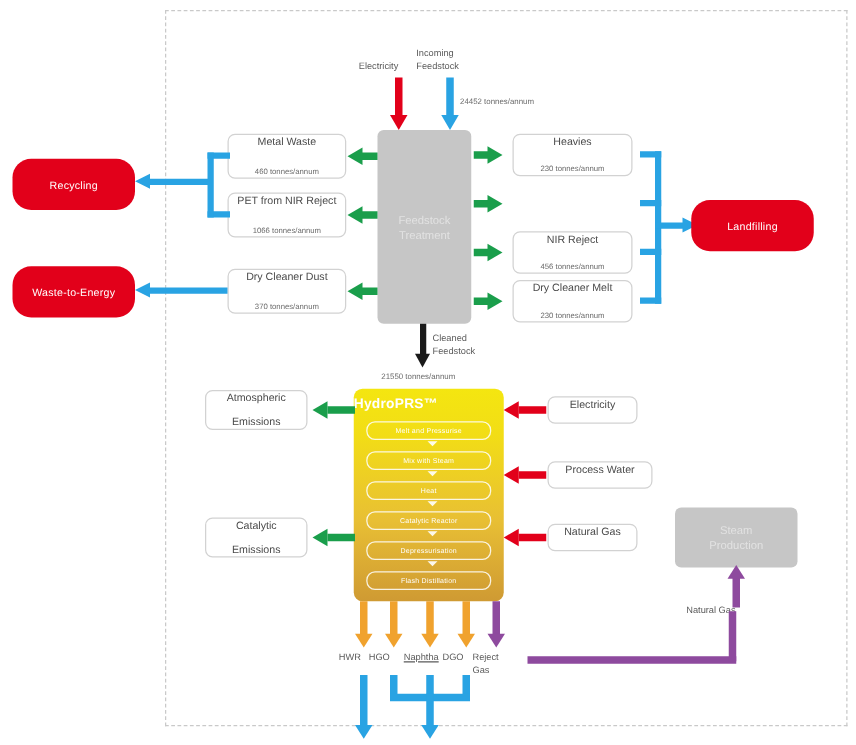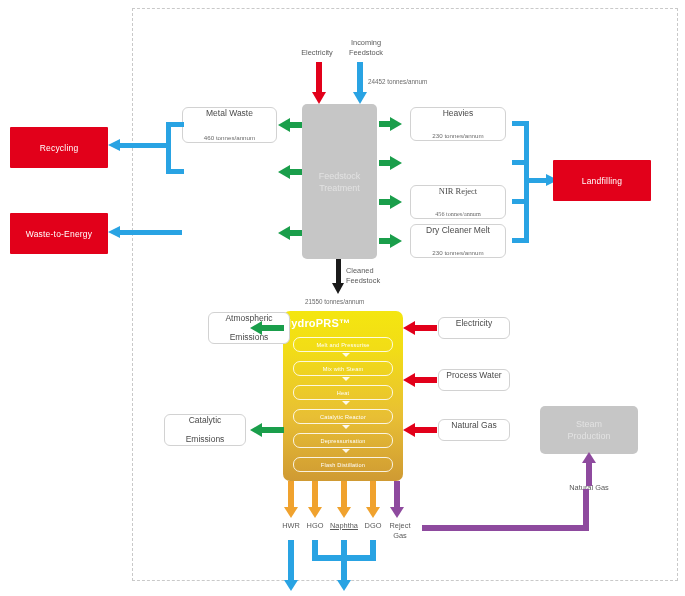--- a/index.html
+++ b/index.html
@@ -10,29 +10,29 @@
   .boundary{position:absolute;left:132px;top:8px;width:546px;height:573px;
             border:1px dashed #c9c9c9;box-sizing:border-box;}
 
   
   .wbox{position:absolute;box-sizing:border-box;background:#fff;border:1px solid #d2d2d2;
         border-radius:6px;display:flex;flex-direction:column;align-items:center;
         justify-content:space-between;text-align:center;}
   .wbox .t{font-size:8.5px;color:#4a4a4a;line-height:11px;}
   .wbox .s{font-size:6.2px;color:#6b6b6b;line-height:8px;margin-top:1px;}
 
-  .redbox{position:absolute;box-sizing:border-box;background:#e2001a;border-radius:1px;
+  .redbox{position:absolute;box-sizing:border-box;background:#e2001a;border-radius:15px;
           display:flex;align-items:center;justify-content:center;text-align:center;
           color:#ffffff;font-size:8.5px;letter-spacing:.2px;}
 
   .graybox{position:absolute;box-sizing:border-box;background:#c6c6c6;border-radius:5px;
            display:flex;align-items:center;justify-content:center;text-align:center;
            color:#e2e2e2;font-size:9px;line-height:12px;}
 
-  .lbl{position:absolute;font-size:7.4px;color:#5a5a5a;line-height:9.5px;text-align:center;}
+  .lbl{position:absolute;font-size:7.4px;color:#5a5a5a;line-height:9.5px;text-align:left;}
   .lblnum{position:absolute;font-size:6.3px;color:#6b6b6b;line-height:8px;white-space:nowrap;}
 
   
   .bar{position:absolute;}
   .arrow{position:absolute;width:0;height:0;}
 
   
   .hydro{position:absolute;left:283px;top:311px;width:120px;height:170px;border-radius:7px;
          background:linear-gradient(180deg,#f4e610 0%,#f2dd16 22%,#e8bf34 62%,#cf9a33 100%);}
   .hydro .title{position:absolute;top:6px;left:0;width:100%;text-align:left;
@@ -77,35 +77,43 @@
   <div class="lbl" style="left:346px;top:266px;width:60px;text-align:left;">
     <span>Cleaned</span><br>
     <span>Feedstock</span>
   </div>
   <div class="lblnum" style="left:305px;top:298px;">21550 tonnes/annum</div>
 
   <div class="wbox" style="left:182px;top:107px;width:95px;height:36px;">
     <div class="t">Metal Waste</div>
     <div class="s">460 tonnes/annum</div>
   </div>
+  <div class="wbox" style="left:182px;top:154px;width:95px;height:36px;">
+    <div class="t">PET from NIR Reject</div>
+    <div class="s">1066 tonnes/annum</div>
+  </div>
+  <div class="wbox" style="left:182px;top:215px;width:95px;height:36px;">
+    <div class="t">Dry Cleaner Dust</div>
+    <div class="s">370 tonnes/annum</div>
+  </div>
 
   <div class="bar" style="left:289px;top:122px;width:13px;height:6px;background:#1a9e4b;"></div>
   <div class="arrow" style="left:278px;top:118px;border-top:7px solid transparent;border-bottom:7px solid transparent;border-right:12px solid #1a9e4b;"></div>
 
   <div class="bar" style="left:289px;top:169px;width:13px;height:6px;background:#1a9e4b;"></div>
   <div class="arrow" style="left:278px;top:165px;border-top:7px solid transparent;border-bottom:7px solid transparent;border-right:12px solid #1a9e4b;"></div>
 
   <div class="bar" style="left:289px;top:230px;width:13px;height:6px;background:#1a9e4b;"></div>
   <div class="arrow" style="left:278px;top:226px;border-top:7px solid transparent;border-bottom:7px solid transparent;border-right:12px solid #1a9e4b;"></div>
 
   <div class="wbox" style="left:410px;top:107px;width:96px;height:34px;">
     <div class="t">Heavies</div>
     <div class="s">230 tonnes/annum</div>
   </div>
-  <div class="wbox" style="left:410px;top:185px;width:96px;height:34px;font-family:Liberation Serif, serif;">
+  <div class="wbox" style="left:410px;top:185px;width:96px;height:34px;">
     <div class="t">NIR Reject</div>
     <div class="s">456 tonnes/annum</div>
   </div>
   <div class="wbox" style="left:410px;top:224px;width:96px;height:34px;">
     <div class="t">Dry Cleaner Melt</div>
     <div class="s">230 tonnes/annum</div>
   </div>
 
   <div class="bar" style="left:379px;top:121px;width:12px;height:6px;background:#1a9e4b;"></div>
   <div class="arrow" style="left:390px;top:117px;border-top:7px solid transparent;border-bottom:7px solid transparent;border-left:12px solid #1a9e4b;"></div>
@@ -173,41 +181,41 @@
     <div class="step" style="top:122px;">
       <span>Depressurisation</span>
       </div>
     <div class="stepcar" style="top:138px;"></div>
 
     <div class="step" style="top:146px;">
       <span>Flash Distillation</span>
       </div>
   </div>
 
-  <div class="wbox" style="left:164px;top:312px;width:82px;height:32px;margin-left:44px;">
+  <div class="wbox" style="left:164px;top:312px;width:82px;height:32px;">
     <div class="t">Atmospheric</div>
     <div class="t">Emissions</div>
   </div>
   <div class="bar" style="left:262px;top:325px;width:22px;height:6px;background:#1a9e4b;"></div>
   <div class="arrow" style="left:250px;top:321px;border-top:7px solid transparent;border-bottom:7px solid transparent;border-right:12px solid #1a9e4b;"></div>
 
   <div class="wbox" style="left:164px;top:414px;width:82px;height:32px;">
     <div class="t">Catalytic</div>
     <div class="t">Emissions</div>
   </div>
   <div class="bar" style="left:262px;top:427px;width:22px;height:6px;background:#1a9e4b;"></div>
   <div class="arrow" style="left:250px;top:423px;border-top:7px solid transparent;border-bottom:7px solid transparent;border-right:12px solid #1a9e4b;"></div>
 
   <div class="wbox" style="left:438px;top:317px;width:72px;height:22px;">
     <div class="t">Electricity</div>
   </div>
   <div class="bar" style="left:415px;top:325px;width:22px;height:6px;background:#e2001a;"></div>
   <div class="arrow" style="left:403px;top:321px;border-top:7px solid transparent;border-bottom:7px solid transparent;border-right:12px solid #e2001a;"></div>
 
-  <div class="wbox" style="left:438px;top:369px;width:72px;height:22px;">
+  <div class="wbox" style="left:438px;top:369px;width:84px;height:22px;">
     <div class="t">Process Water</div>
   </div>
   <div class="bar" style="left:415px;top:377px;width:22px;height:6px;background:#e2001a;"></div>
   <div class="arrow" style="left:403px;top:373px;border-top:7px solid transparent;border-bottom:7px solid transparent;border-right:12px solid #e2001a;"></div>
 
   <div class="wbox" style="left:438px;top:419px;width:72px;height:22px;">
     <div class="t">Natural Gas</div>
   </div>
   <div class="bar" style="left:415px;top:427px;width:22px;height:6px;background:#e2001a;"></div>
   <div class="arrow" style="left:403px;top:423px;border-top:7px solid transparent;border-bottom:7px solid transparent;border-right:12px solid #e2001a;"></div>

